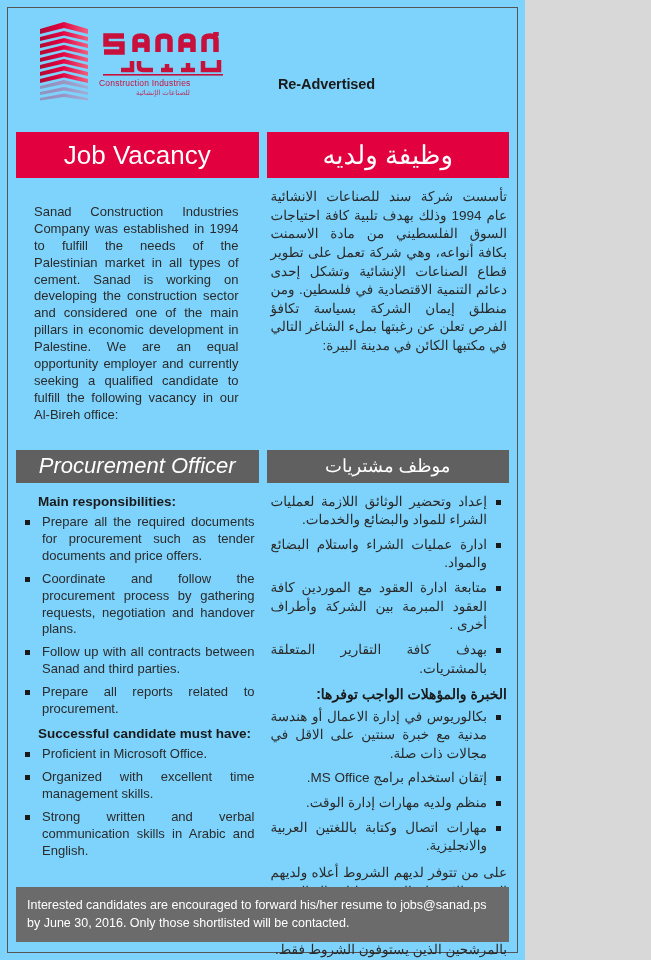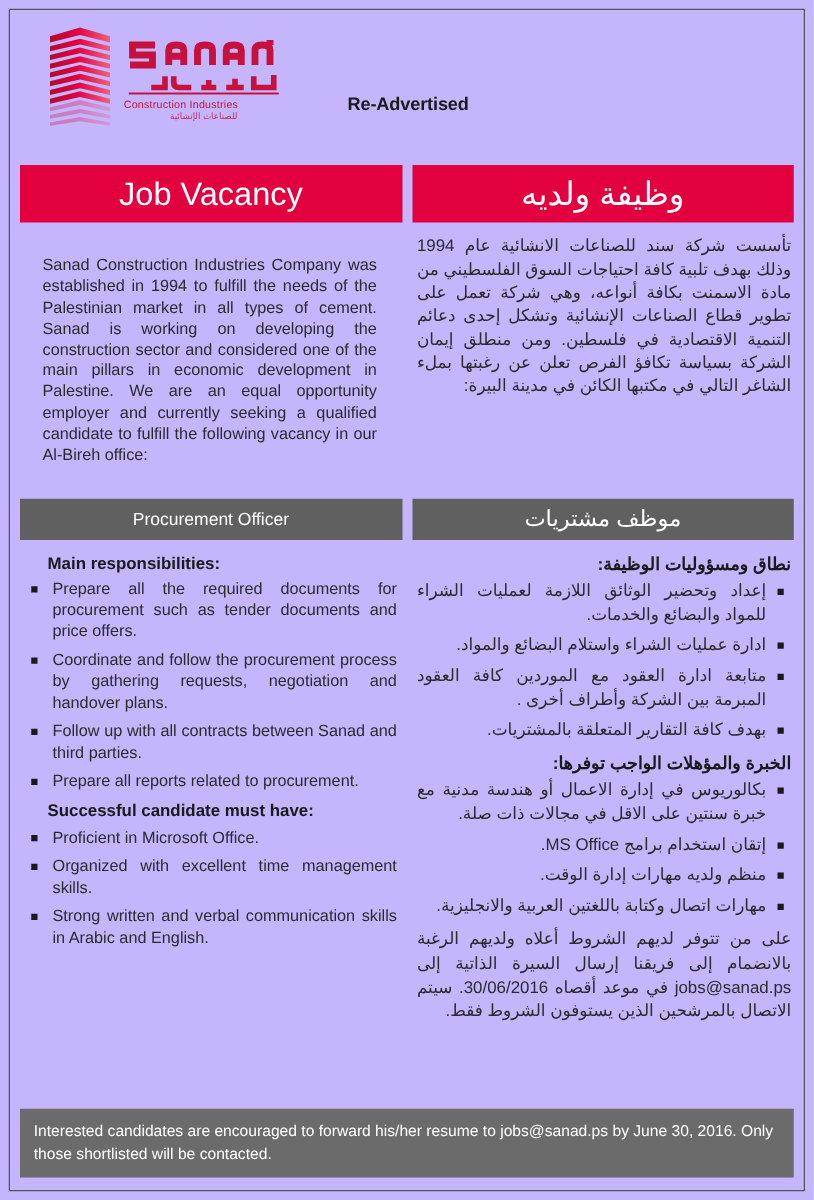--- a/index.html
+++ b/index.html
@@ -5,23 +5,23 @@
   html, body {
     margin: 0;
     padding: 0;
     background: #d8d8d8;
   }
   body {
     font-family: "Liberation Sans", sans-serif;
   }
   .page {
     position: relative;
-    width: 651px;
+    width: 525px;
     height: 960px;
-    background: #c4b5fd;
+    background: #7dd3fc;
     box-sizing: border-box;
     overflow: hidden;
   }
   .frame {
     position: absolute;
     left: 7px;
     top: 7px;
     right: 7px;
     bottom: 7px;
     border: 1px solid #555;
@@ -112,21 +112,22 @@
     font-size: 26px;
     letter-spacing: 0px;
   }
   .bar-red .bar-ar {
     color: #fff;
     font-size: 26px;
     direction: rtl;
   }
   .bar-gray .bar-en {
     color: #fff;
-    font-size: 14px;
+    font-size: 22px;
+    font-style: italic;
   }
   .bar-gray .bar-ar {
     color: #fff;
     font-size: 18px;
     direction: rtl;
   }
 
   
   .cols {
     display: flex;
@@ -338,21 +339,20 @@
         </ul>
         <p class="head-en">Successful candidate must have:</p>
         <ul class="blist en">
           <li>Proficient in Microsoft Office.</li>
           <li>Organized with excellent time management skills.</li>
           <li>Strong written and verbal communication skills in Arabic and English.</li>
         </ul>
       </div>
 
       <div class="col col-ar">
-        <p class="head-ar">نطاق ومسؤوليات الوظيفة:</p>
         <ul class="blist ar">
           <li>إعداد وتحضير الوثائق اللازمة لعمليات الشراء للمواد والبضائع والخدمات.</li>
           <li>ادارة عمليات الشراء واستلام البضائع والمواد.</li>
           <li>متابعة ادارة العقود مع الموردين كافة العقود المبرمة بين الشركة وأطراف أخرى .</li>
           <li>بهدف كافة التقارير المتعلقة بالمشتريات.</li>
         </ul>
         <p class="head-ar">الخبرة والمؤهلات الواجب توفرها:</p>
         <ul class="blist ar">
           <li>بكالوريوس في إدارة الاعمال أو هندسة مدنية مع خبرة سنتين على الاقل في مجالات ذات صلة.</li>
           <li>إتقان استخدام برامج MS Office.</li>

